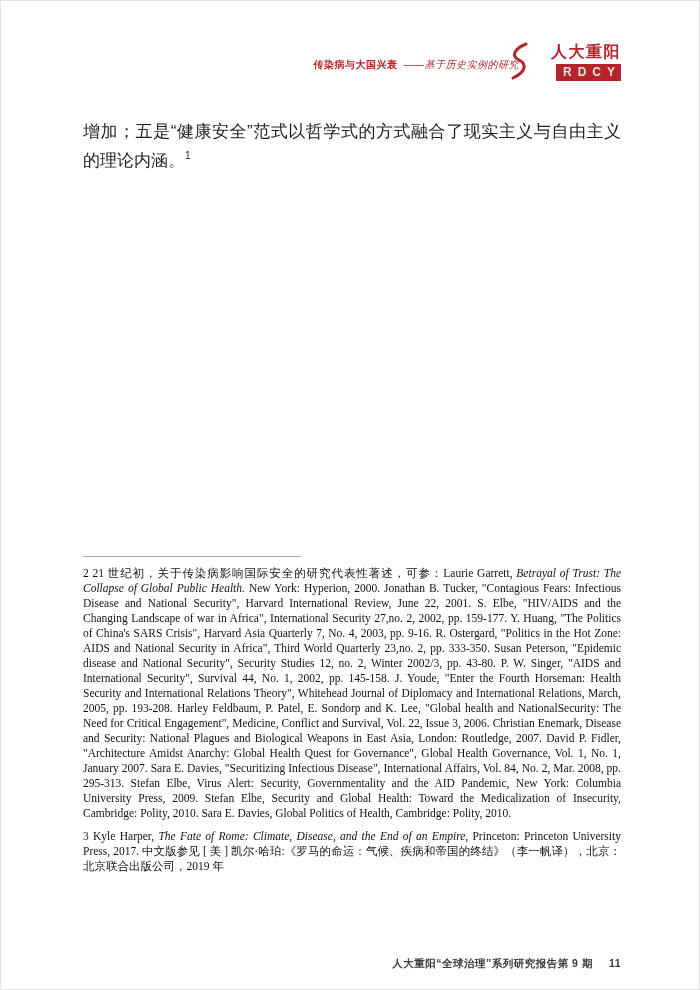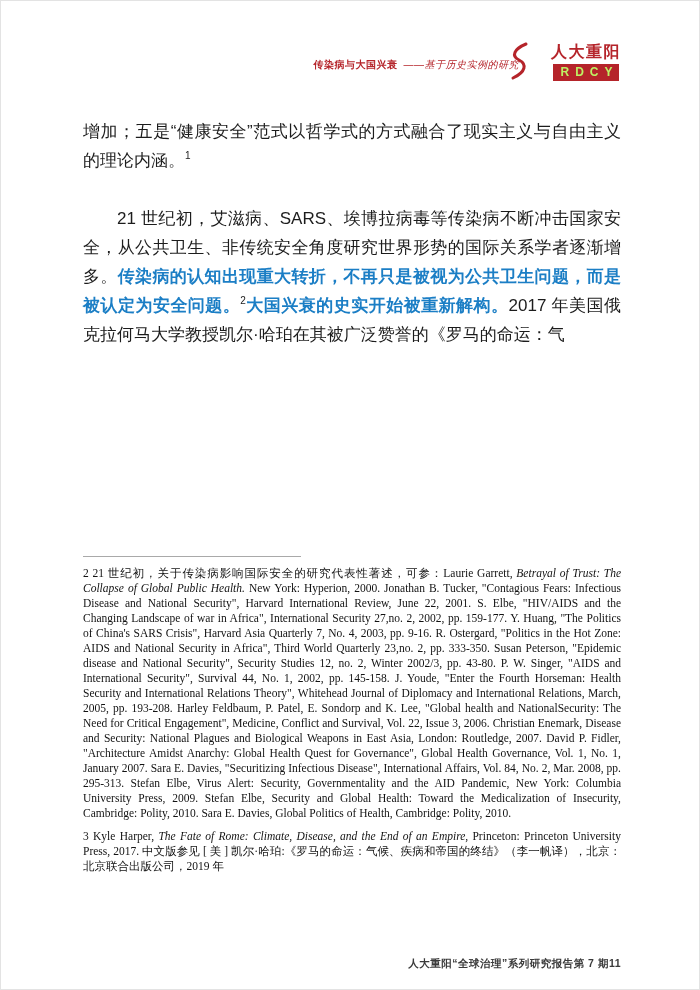--- a/index.html
+++ b/index.html
@@ -31,33 +31,33 @@
 
   .logo {
     position: absolute;
     top: 40px;
     right: 78px;
     display: flex;
     align-items: center;
     gap: 3px;
   }
   .logo-swoosh { flex: 0 0 auto; }
-  .logo-text { display: flex; flex-direction: column; align-items: center; margin-left: 18px; }
+  .logo-text { display: flex; flex-direction: column; align-items: flex-end; margin-left: 18px; }
   .logo-cn {
     color: var(--accent-red, #b5242a);
     font-weight: 700;
     font-size: 16px;
     letter-spacing: 1.5px;
     line-height: 20px;
     white-space: nowrap;
   }
   .logo-en {
     margin-top: 2px;
     background: var(--accent-red, #b5242a);
-    color: #bef264;
+    color: #e5e5e5;
     font-weight: 700;
     font-size: 12px;
     line-height: 17px;
     letter-spacing: 6px;
     padding-left: 7px;
     white-space: nowrap;
   }
 
   
   .columns {
@@ -107,21 +107,21 @@
   .page-footer {
     position: absolute;
     top: 956px;
     right: 78px;
     font-size: 10.5px;
     font-weight: 700;
     color: #3a3a3a;
     letter-spacing: 0.5px;
     white-space: nowrap;
   }
-  .pageno { font-weight: 700; }
+  .pageno { margin-left: 16px; font-weight: 700; }
 </style>
 </head>
 <body>
 
 <div class="page">
 
   <div class="running-header">
     <span class="ht-main">传染病与大国兴衰</span><span class="ht-sub">——基于历史实例的研究</span>
   </div>
 
@@ -131,28 +131,27 @@
     </svg>
     <div class="logo-text">
       <div class="logo-cn">人大重阳</div>
       <div class="logo-en">RDCY</div>
     </div>
   </div>
 
   <main class="columns">
     <div class="col">
       <p class="body-p"><span class="seg-normal">增加；五是“健康安全”范式以哲学式的方式融合了现实主义与自由主义的理论内涵。</span><sup class="seg-sup">1</sup></p>
-      <p class="body-p indent"><span class="seg-normal">21 世纪初，艾滋病、SARS、埃博拉病毒等传染病不断冲击国家安全，从公共卫生、非传统安全角度研究世界形势的国际关系学者逐渐增多。</span><span class="seg-blue">传染病的认知出现重大转折，不再只是被视为公共卫生问题，而是被认定为安全问题。</span><sup class="seg-sup">2</sup><span class="seg-blue">大国兴衰的史实开始被重新解构。</span><span class="seg-normal">2017 年美国俄克拉何马大学教授凯尔·哈珀在其被广泛赞誉的《罗马的命运：气</span></p>
     </div>
   </main>
 
   <hr class="fn-rule">
 
   <section class="footnotes">
     <p class="fn"><span class="seg-normal">2 21 世纪初，关于传染病影响国际安全的研究代表性著述，可参：Laurie Garrett, </span><span class="seg-italic">Betrayal of Trust: The Collapse of Global Public Health.</span><span class="seg-normal"> New York: Hyperion, 2000. Jonathan B. Tucker, "Contagious Fears: Infectious Disease and National Security", Harvard International Review, June 22, 2001. S. Elbe, "HIV/AIDS and the Changing Landscape of war in Africa", International Security 27,no. 2, 2002, pp. 159-177. Y. Huang, "The Politics of China's SARS Crisis", Harvard Asia Quarterly 7, No. 4, 2003, pp. 9-16. R. Ostergard, "Politics in the Hot Zone: AIDS and National Security in Africa", Third World Quarterly 23,no. 2, pp. 333-350. Susan Peterson, "Epidemic disease and National Security", Security Studies 12, no. 2, Winter 2002/3, pp. 43-80. P. W. Singer, "AIDS and International Security", Survival 44, No. 1, 2002, pp. 145-158. J. Youde, "Enter the Fourth Horseman: Health Security and International Relations Theory", Whitehead Journal of Diplomacy and International Relations, March, 2005, pp. 193-208. Harley Feldbaum, P. Patel, E. Sondorp and K. Lee, "Global health and NationalSecurity: The Need for Critical Engagement", Medicine, Conflict and Survival, Vol. 22, Issue 3, 2006. Christian Enemark, Disease and Security: National Plagues and Biological Weapons in East Asia, London: Routledge, 2007. David P. Fidler, "Architecture Amidst Anarchy: Global Health Quest for Governance", Global Health Governance, Vol. 1, No. 1, January 2007. Sara E. Davies, "Securitizing Infectious Disease", International Affairs, Vol. 84, No. 2, Mar. 2008, pp. 295-313. Stefan Elbe, Virus Alert: Security, Governmentality and the AID Pandemic, New York: Columbia University Press, 2009. Stefan Elbe, Security and Global Health: Toward the Medicalization of Insecurity, Cambridge: Polity, 2010. Sara E. Davies, Global Politics of Health, Cambridge: Polity, 2010.</span></p>
     <p class="fn"><span class="seg-normal">3 Kyle Harper, </span><span class="seg-italic">The Fate of Rome: Climate, Disease, and the End of an Empire</span><span class="seg-normal">, Princeton: Princeton University Press, 2017. 中文版参见 [ 美 ] 凯尔·哈珀:《罗马的命运：气候、疾病和帝国的终结》（李一帆译），北京：北京联合出版公司，2019 年</span></p>
   </section>
 
   <footer class="page-footer">
-    <span>人大重阳“全球治理”系列研究报告第 7 期</span><span class="pageno">11</span>
+    <span>人大重阳“全球治理”系列研究报告第 9 期</span><span class="pageno">11</span>
   </footer>
 
 </div>
 
 </body></html>

